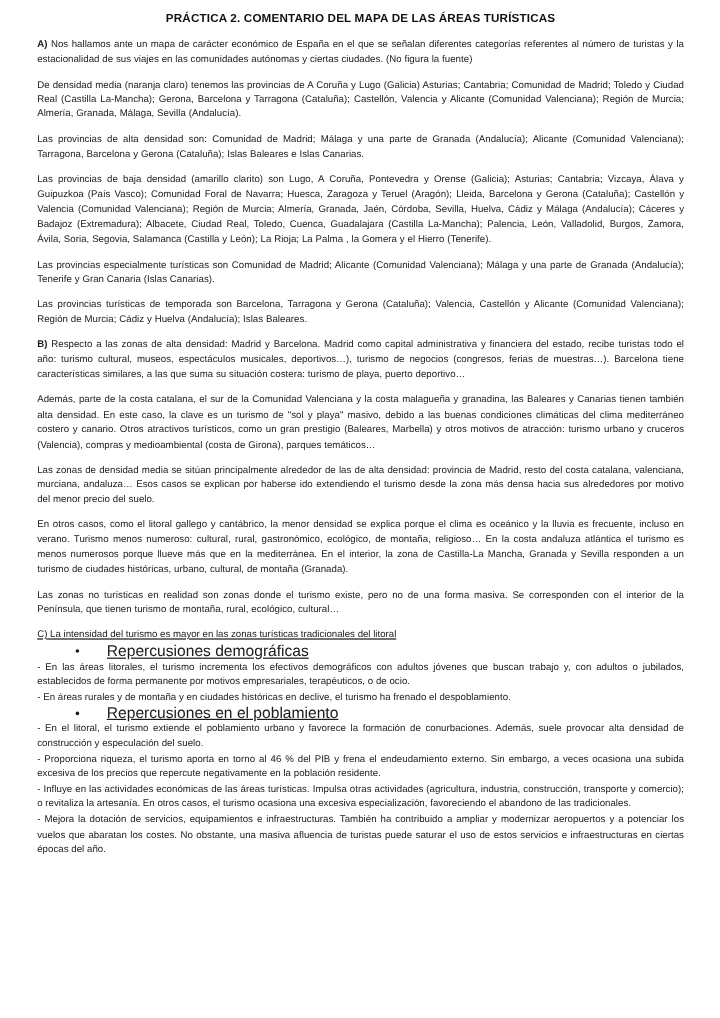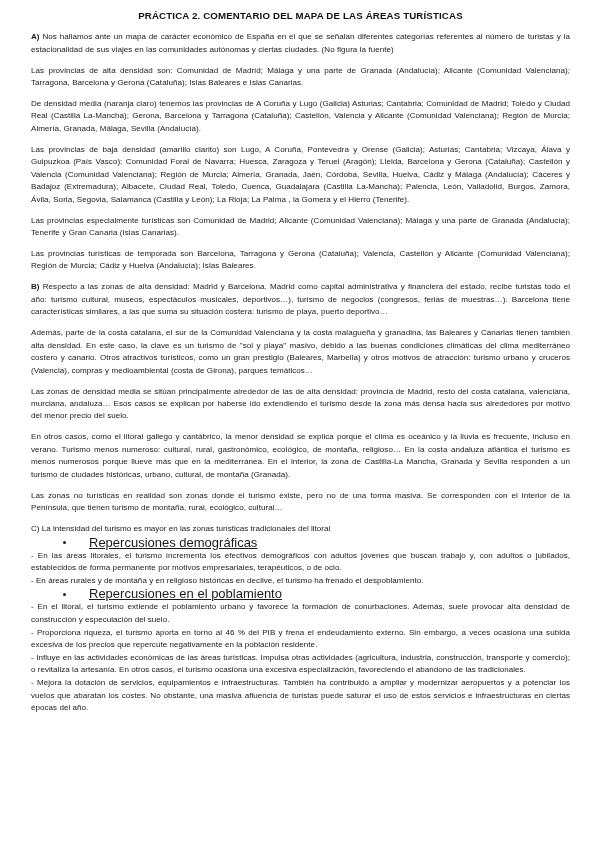--- a/index.html
+++ b/index.html
@@ -43,20 +43,21 @@
   }
   .para .lead {
     font-weight: bold;
   }
   .section-c-line {
     font-size: 8.05px;
     line-height: 12.45px;
     text-align: left;
     margin: 0 0 1px 0;
     color: #1a1a1a;
+    text-decoration: underline;
   }
   .bullet-line {
     font-size: 13px;
     line-height: 12.6px;
     margin: 0 0 0.5px 0;
     padding-left: 58px;
     position: relative;
     color: #1a1a1a;
     text-decoration: underline;
   }
@@ -80,37 +81,37 @@
   }
 </style>
 </head>
 <body>
 
 <div class="page">
 
   <h1 class="doc-title">PRÁCTICA 2.  COMENTARIO DEL MAPA DE LAS ÁREAS TURÍSTICAS</h1>
 
   <p class="para"><span class="lead">A)</span><span> Nos hallamos ante un mapa de carácter económico de España en el que se señalan diferentes categorías referentes al número de turistas y la estacionalidad de sus viajes en las comunidades autónomas y ciertas ciudades. (No figura la fuente)</span></p>
+  <p class="para">De densidad media (naranja claro) tenemos las provincias de A Coruña y Lugo (Galicia) Asturias; Cantabria; Comunidad de Madrid; Toledo y Ciudad Real (Castilla La-Mancha); Gerona, Barcelona y Tarragona (Cataluña); Castellón, Valencia y Alicante (Comunidad Valenciana); Región de Murcia; Almería, Granada, Málaga, Sevilla (Andalucía).</p>
   <p class="para">Las provincias de alta densidad son: Comunidad de Madrid; Málaga y una parte de Granada (Andalucía); Alicante (Comunidad Valenciana); Tarragona, Barcelona y Gerona (Cataluña); Islas Baleares e Islas Canarias.</p>
-  <p class="para">De densidad media (naranja claro) tenemos las provincias de A Coruña y Lugo (Galicia) Asturias; Cantabria; Comunidad de Madrid; Toledo y Ciudad Real (Castilla La-Mancha); Gerona, Barcelona y Tarragona (Cataluña); Castellón, Valencia y Alicante (Comunidad Valenciana); Región de Murcia; Almería, Granada, Málaga, Sevilla (Andalucía).</p>
   <p class="para">Las provincias de baja densidad (amarillo clarito) son Lugo, A Coruña, Pontevedra y Orense (Galicia); Asturias; Cantabria; Vizcaya, Álava y Guipuzkoa (País Vasco); Comunidad Foral de Navarra; Huesca, Zaragoza y Teruel (Aragón); Lleida, Barcelona y Gerona (Cataluña); Castellón y Valencia (Comunidad Valenciana); Región de Murcia; Almería, Granada, Jaén, Córdoba, Sevilla, Huelva, Cádiz y Málaga (Andalucía); Cáceres y Badajoz (Extremadura); Albacete, Ciudad Real, Toledo, Cuenca, Guadalajara (Castilla La-Mancha); Palencia, León, Valladolid, Burgos, Zamora, Ávila, Soria, Segovia, Salamanca (Castilla y León); La Rioja; La Palma , la Gomera y el Hierro (Tenerife).</p>
   <p class="para">Las provincias especialmente turísticas son Comunidad de Madrid; Alicante (Comunidad Valenciana); Málaga y una parte de Granada (Andalucía); Tenerife y Gran Canaria (Islas Canarias).</p>
   <p class="para">Las provincias turísticas de temporada son Barcelona, Tarragona y Gerona (Cataluña); Valencia, Castellón y Alicante (Comunidad Valenciana); Región de Murcia; Cádiz y Huelva (Andalucía); Islas Baleares.</p>
 
   <p class="para"><span class="lead">B)</span><span> Respecto a las zonas de alta densidad: Madrid y Barcelona. Madrid como capital administrativa y financiera del estado, recibe turistas todo el año: turismo cultural, museos, espectáculos musicales, deportivos…), turismo de negocios (congresos, ferias de muestras…). Barcelona tiene características similares, a las que suma su situación costera: turismo de playa, puerto deportivo…</span></p>
   <p class="para">Además, parte de la costa catalana, el sur de la Comunidad Valenciana y la costa malagueña y granadina, las Baleares y Canarias tienen también alta densidad. En este caso, la clave es un turismo de "sol y playa" masivo, debido a las buenas condiciones climáticas del clima mediterráneo costero y canario. Otros atractivos turísticos, como un gran prestigio (Baleares, Marbella) y otros motivos de atracción: turismo urbano y cruceros (Valencia), compras y medioambiental (costa de Girona), parques temáticos…</p>
   <p class="para">Las zonas de densidad media se sitúan principalmente alrededor de las de alta densidad: provincia de Madrid, resto del costa catalana, valenciana, murciana, andaluza… Esos casos se explican por haberse ido extendiendo el turismo desde la zona más densa hacia sus alrededores por motivo del menor precio del suelo.</p>
   <p class="para">En otros casos, como el litoral gallego y cantábrico, la menor densidad se explica porque el clima es oceánico y la lluvia es frecuente, incluso en verano. Turismo menos numeroso: cultural, rural, gastronómico, ecológico, de montaña, religioso… En la costa andaluza atlántica el turismo es menos numerosos porque llueve más que en la mediterránea. En el interior, la zona de Castilla-La Mancha, Granada y Sevilla responden a un turismo de ciudades históricas, urbano, cultural, de montaña (Granada).</p>
   <p class="para">Las zonas no turísticas en realidad son zonas donde el turismo existe, pero no de una forma masiva. Se corresponden con el interior de la Península, que tienen turismo de montaña, rural, ecológico, cultural…</p>
 
   <p class="section-c-line"><span class="lead">C)</span><span> La intensidad del turismo es mayor en las zonas turísticas tradicionales del litoral</span></p>
 
   <p class="bullet-line"><span class="dot"></span><span>Repercusiones demográficas</span></p>
   <p class="dash-para">- En las áreas litorales, el turismo incrementa los efectivos demográficos con adultos jóvenes que buscan trabajo y, con adultos o jubilados, establecidos de forma permanente por motivos empresariales, terapéuticos, o de ocio.</p>
-  <p class="dash-para">- En áreas rurales y de montaña y en religioso históricas en declive, el turismo ha frenado el despoblamiento.</p>
+  <p class="dash-para">- En áreas rurales y de montaña y en ciudades históricas en declive, el turismo ha frenado el despoblamiento.</p>
 
   <p class="bullet-line"><span class="dot"></span><span>Repercusiones en el poblamiento</span></p>
   <p class="dash-para">- En el litoral, el turismo extiende el poblamiento urbano y favorece la formación de conurbaciones. Además, suele provocar alta densidad de construcción y especulación del suelo.</p>
 
   <p class="dash-para">- Proporciona riqueza, el turismo aporta en torno al 46 % del PIB y frena el endeudamiento externo. Sin embargo, a veces ocasiona una subida excesiva de los precios que repercute negativamente en la población residente.</p>
   <p class="dash-para">- Influye en las actividades económicas de las áreas turísticas. Impulsa otras actividades (agricultura, industria, construcción, transporte y comercio); o revitaliza la artesanía. En otros casos, el turismo ocasiona una excesiva especialización, favoreciendo el abandono de las tradicionales.</p>
   <p class="dash-para">- Mejora la dotación de servicios, equipamientos e infraestructuras. También ha contribuido a ampliar y modernizar aeropuertos y a potenciar los vuelos que abaratan los costes. No obstante, una masiva afluencia de turistas puede saturar el uso de estos servicios e infraestructuras en ciertas épocas del año.</p>
 
 </div>
 

